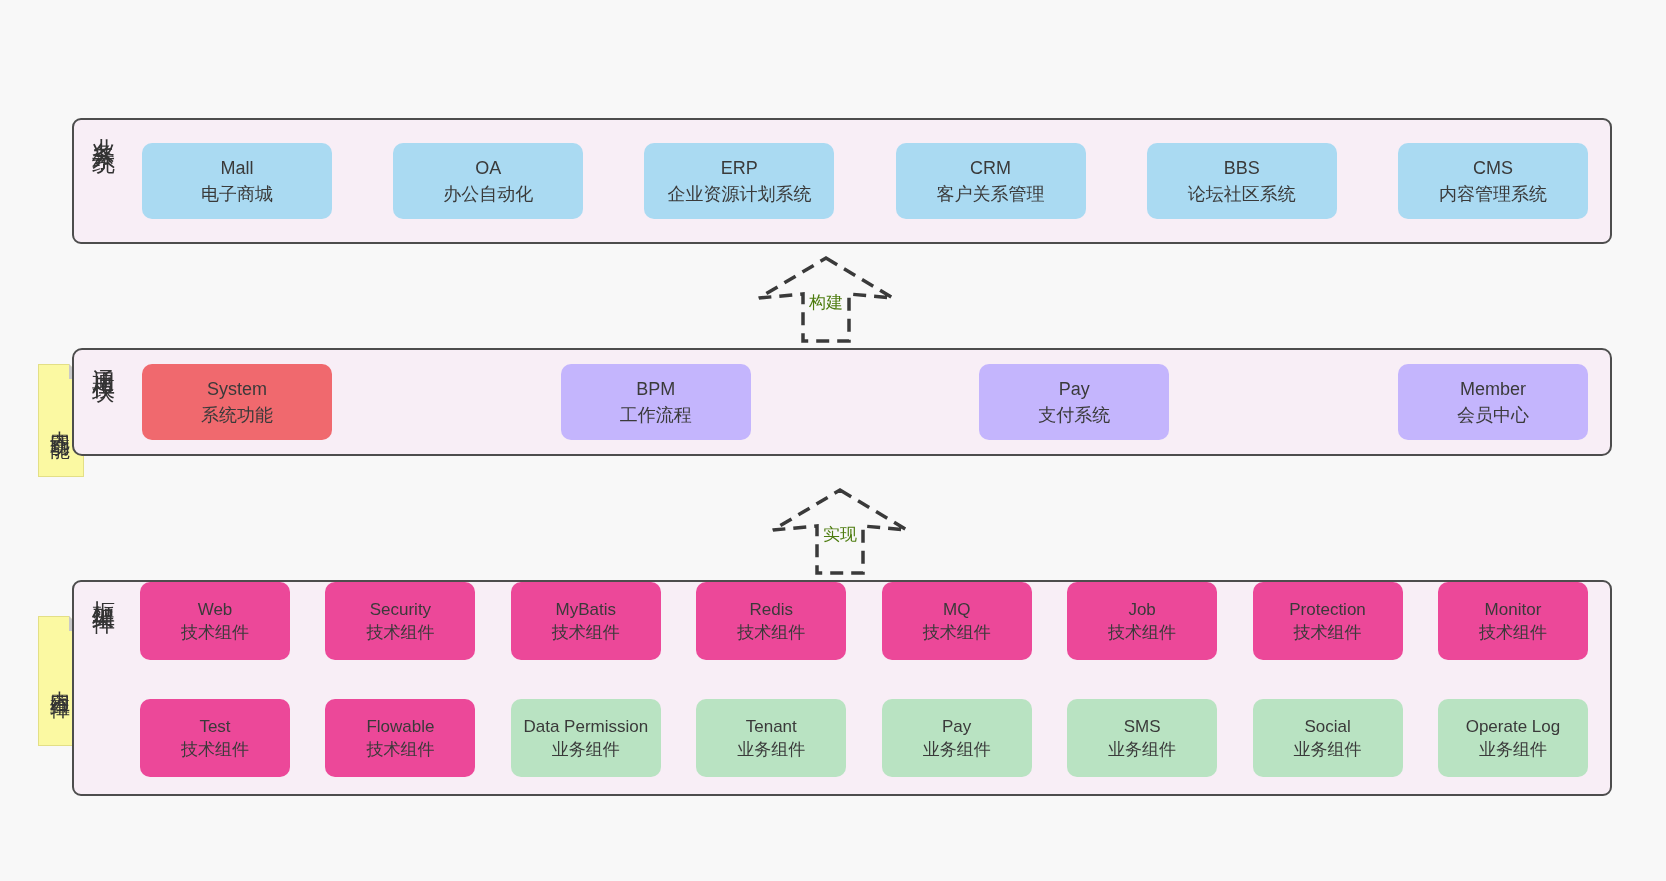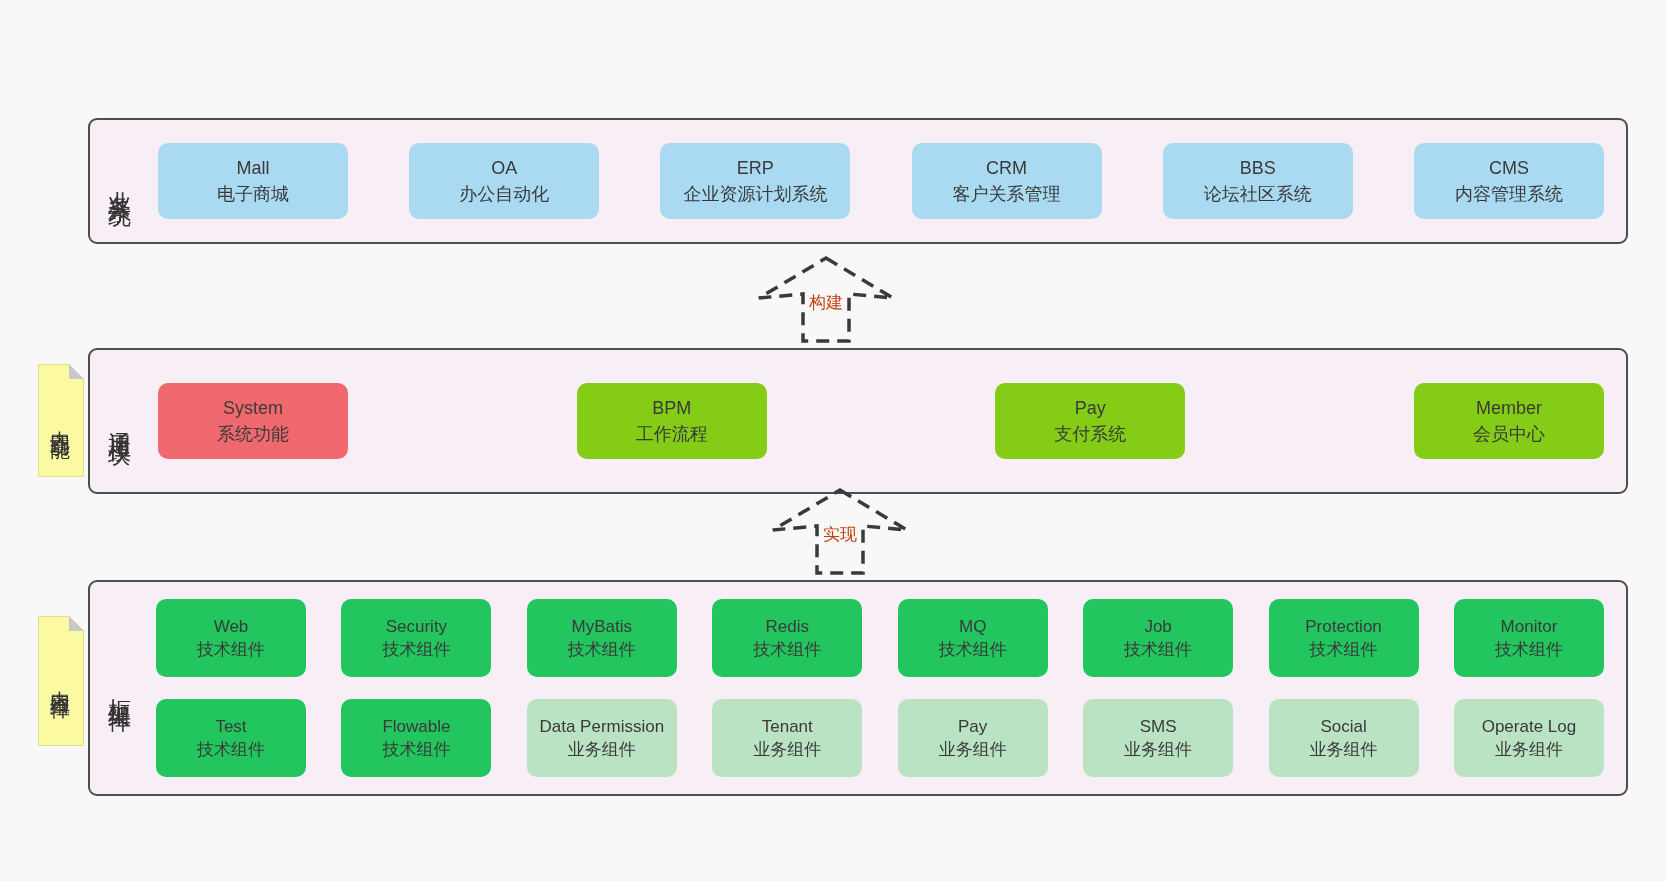--- a/index.html
+++ b/index.html
@@ -8,31 +8,30 @@
     background: #f8f8f8;
     position: relative;
     overflow: hidden;
     font-family: "Liberation Sans", "DejaVu Sans", sans-serif;
     color: #3a3a3a;
   }
 
   
   .layer {
     position: absolute;
-    left: 88px;
+    left: 72px;
     width: 1540px;
     box-sizing: border-box;
     background: #f8eef6;
     border: 2px solid #4d4d4d;
     border-radius: 9px;
     display: flex;
-    align-items: center;
   }
   .layer-1 { top: 118px; height: 126px; }
-  .layer-2 { top: 348px; height: 146px; }
+  .layer-2 { top: 348px; height: 108px; border-radius: 10px; }
   .layer-3 { top: 580px; height: 216px; }
 
   .layer-title {
     writing-mode: vertical-lr;
     text-orientation: upright;
     font-size: 23px;
     letter-spacing: 4px;
     color: #333;
     margin-left: 15px;
     flex: 0 0 auto;
@@ -63,22 +62,22 @@
     align-items: center;
     justify-content: center;
     text-align: center;
     font-size: 18px;
     line-height: 1.45;
   }
   .grid .box { width: 150px; height: 78px; font-size: 17px; line-height: 1.38; }
 
   .v-blue       { background: #aadaf2; }
   .v-red        { background: #f0696e; }
-  .v-pink       { background: #84cc16; }
-  .v-green      { background: #22c55e; }
+  .v-pink       { background: #c4b5fd; }
+  .v-green      { background: #ec4899; }
   .v-lightgreen { background: #b9e3c2; }
 
   
   .sticky {
     position: absolute;
     left: 38px;
     width: 46px;
     background: #fbf9a2;
     border: 1px solid #e3df86;
     box-sizing: border-box;
@@ -113,21 +112,21 @@
   .arrow-1 { left: 756px; top: 254px; }
   .arrow-2 { left: 770px; top: 486px; text-decoration: underline; }
   .arrow svg { display: block; width: 140px; height: 90px; }
   .arrow-label {
     position: absolute;
     left: 50%; top: 36px;
     transform: translateX(-50%);
     background: #f8f8f8;
     padding: 1px 3px;
     font-size: 17px;
-    color: #c2410c;
+    color: #4d7c0f;
     white-space: nowrap;
   }
 </style>
 </head>
 <body>
 
 <div>
 
   <section class="layer layer-1">
     <div class="layer-title">业务系统</div>

